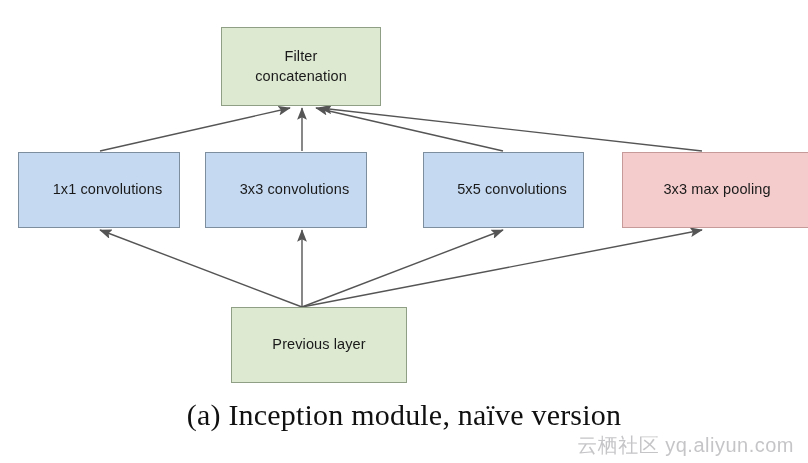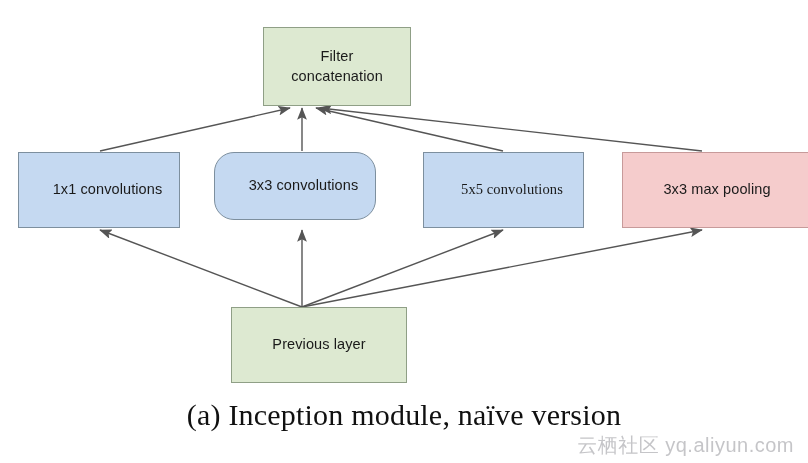--- a/index.html
+++ b/index.html
@@ -51,24 +51,24 @@
     background: #c5d9f1;
     border-color: #7d8f9e;
     padding-left: 17px;
   }
   .node.pink {
     background: #f5cccc;
     border-color: #c79a9a;
   }
 
   
-  #node-filter-concatenation { left: 221px; top: 27px;  width: 148px; height: 79px; margin-left: 42px; }
+  #node-filter-concatenation { left: 221px; top: 27px;  width: 160px; height: 79px; }
   #node-conv-1x1            { left: 18px;  top: 152px; width: 162px; height: 76px; }
-  #node-conv-3x3            { left: 214px; top: 152px; width: 162px; height: 68px; border-radius: 20px; }
-  #node-conv-5x5            { left: 423px; top: 152px; width: 161px; height: 76px; font-family: Liberation Serif, serif; }
+  #node-conv-3x3            { left: 205px; top: 152px; width: 162px; height: 76px; }
+  #node-conv-5x5            { left: 423px; top: 152px; width: 161px; height: 76px; }
   #node-maxpool-3x3         { left: 622px; top: 152px; width: 190px; height: 76px; }
   #node-previous-layer      { left: 221px; top: 307px; width: 176px; height: 76px; margin-left: 10px; }
 
   #caption {
     position: absolute;
     left: 0;
     top: 398px;
     width: 808px;
     text-align: center;
     font-family: "Liberation Serif", serif;

